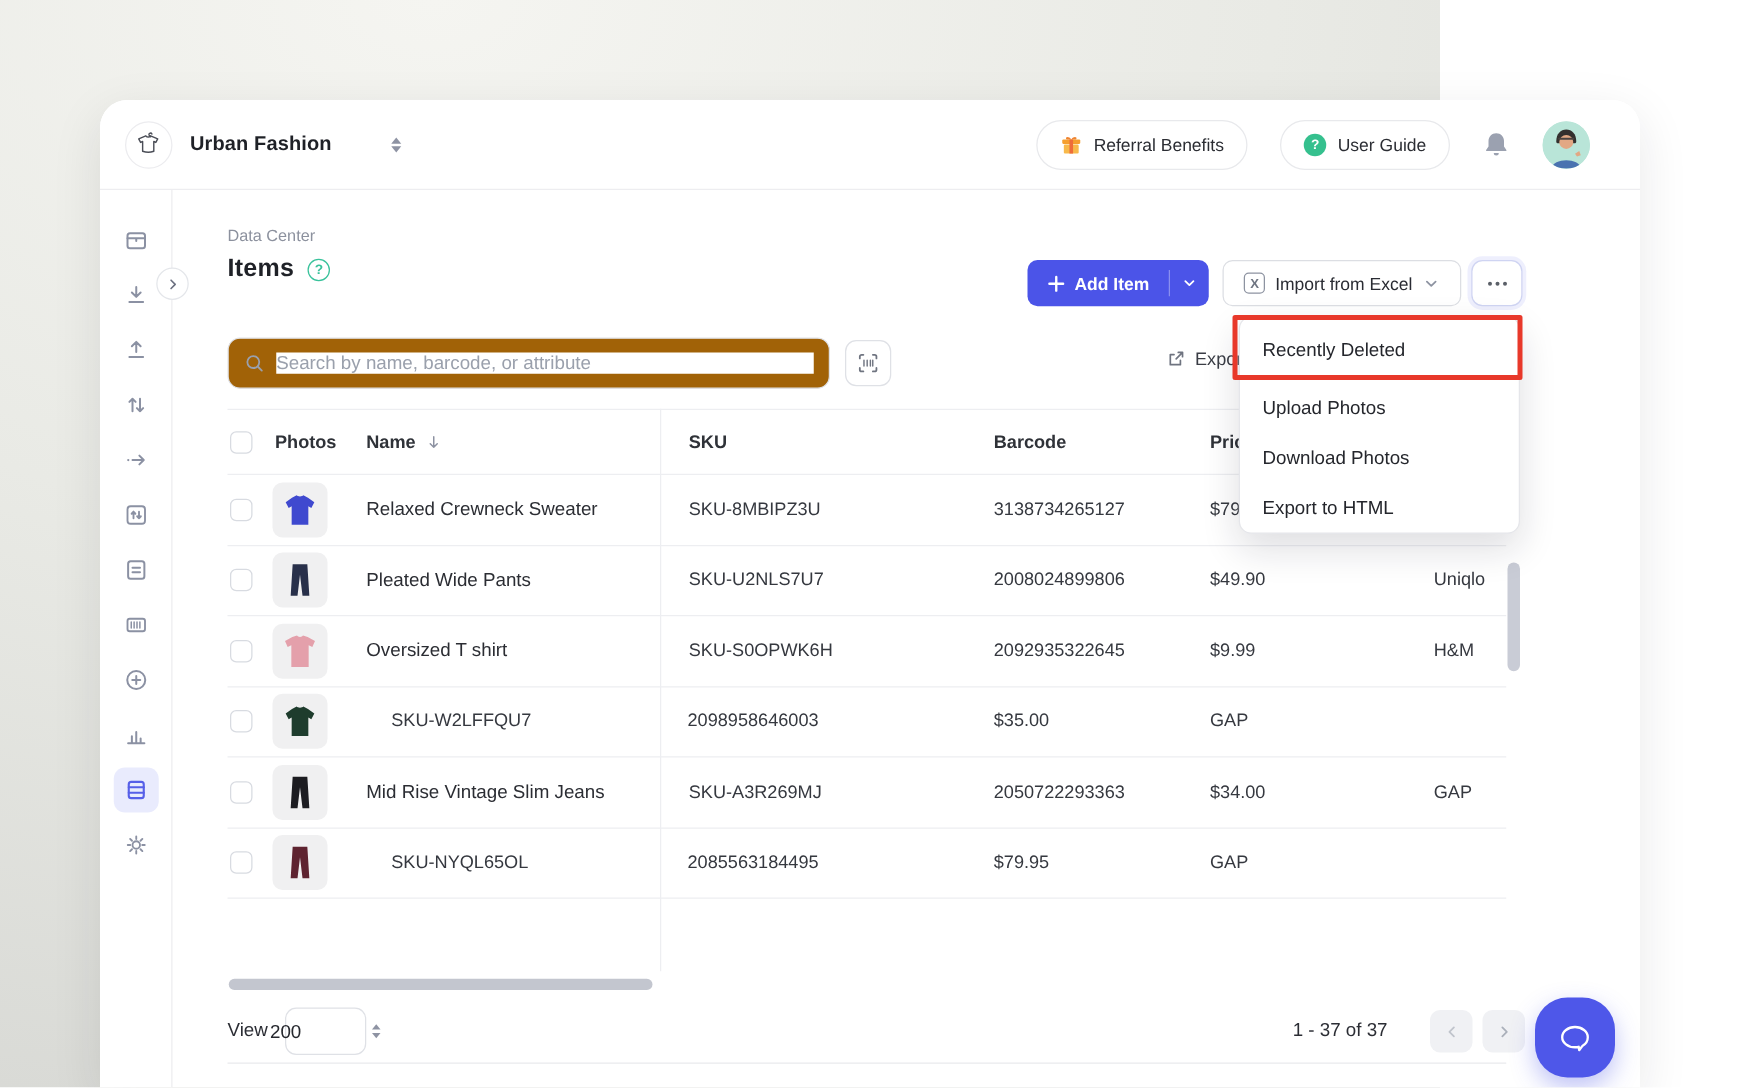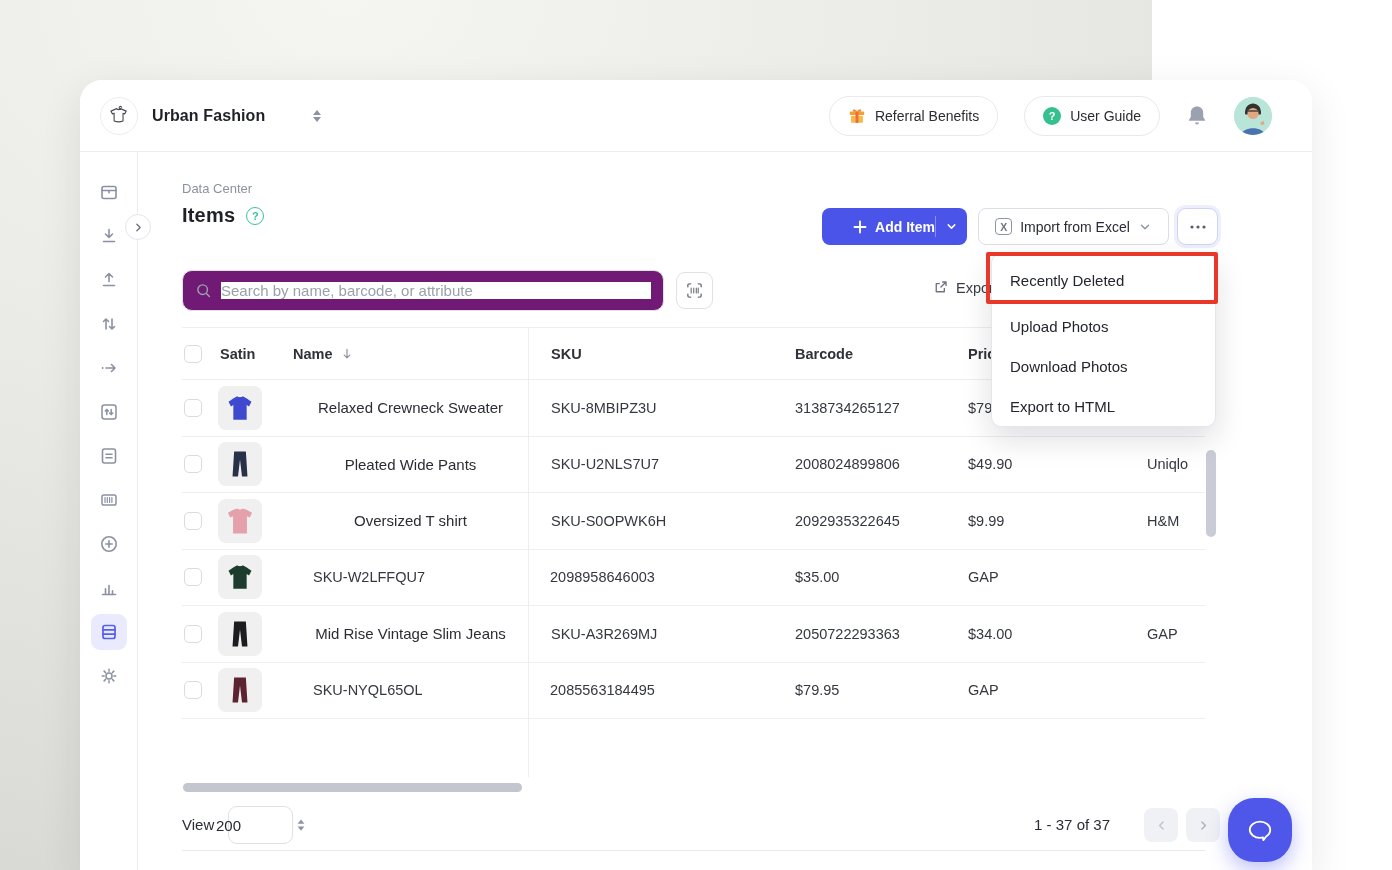--- a/index.html
+++ b/index.html
@@ -34,36 +34,36 @@
   
   .breadcrumb { position:absolute; left:102px; top:101px; font-size:13px; color:#8c919e; }
   .page-title-row { position:absolute; left:102px; top:124px; display:flex; align-items:center; gap:11px; }
   .page-title { font-size:20px; font-weight:700; color:#1f2127; letter-spacing:.2px; }
   .help-circle { width:18px; height:18px; border-radius:50%; border:1.5px solid #39c29b; color:#39c29b;
     font-size:11px; font-weight:700; display:grid; place-items:center; }
 
   
   .btn-additem { position:absolute; left:742px; top:128px; width:145px; height:37px; background:#4b54e8;
     border-radius:8px; display:flex; align-items:center; color:#fff; cursor:pointer; }
-  .btn-additem .main { flex:1; display:flex; align-items:center; justify-content:flex-end; gap:8px;
+  .btn-additem .main { flex:1; display:flex; align-items:center; justify-content:center; gap:8px;
     font-size:14px; font-weight:600; height:100%; }
   .btn-additem .split { width:1px; height:21px; background:rgba(255,255,255,.35); }
   .btn-additem .caret { width:31px; height:100%; display:grid; place-items:center; }
   .btn-import { position:absolute; left:898px; top:128px; width:191px; height:37px; background:#fff;
     border:1px solid #dcdee3; border-radius:8px; display:flex; align-items:center; justify-content:center; gap:8px;
     font-size:14px; color:#2a2c33; font-weight:500; cursor:pointer; }
   .xls { width:17px; height:17px; border:1.5px solid #8d93a1; border-radius:4px; color:#6f7582;
     font-size:10.5px; font-weight:700; display:grid; place-items:center; }
   .btn-more { position:absolute; left:1097px; top:128px; width:41px; height:37px; background:#fff;
     border:1px solid #cfd4f2; box-shadow:0 0 0 3px rgba(86,95,233,.10); border-radius:9px;
     display:grid; place-items:center; cursor:pointer; }
 
   
   .search { position:absolute; left:102px; top:190px; width:482px; height:41px; border:1px solid #dfe1e6;
-    border-radius:10px; display:flex; align-items:center; padding:0 12px; gap:9px; background:#701a75; }
+    border-radius:10px; display:flex; align-items:center; padding:0 12px; gap:9px; background:#a16207; }
   .search input { border:none; outline:none; flex:1; font-size:15px; color:#2b2d33;
     font-family:"Liberation Sans",sans-serif; }
   .search input::placeholder { color:#9aa0ac; }
   .btn-scan { position:absolute; left:596px; top:192px; width:37px; height:37px; border:1px solid #dfe1e6;
     border-radius:9px; background:#fff; display:grid; place-items:center; cursor:pointer; }
   .btn-export { position:absolute; left:852px; top:199px; display:flex; align-items:center; gap:7px;
     font-size:14.5px; color:#3a3d45; font-weight:500; cursor:pointer; }
 
   
   .dropdown { position:absolute; left:911px; top:173px; width:225px; background:#fff; border:1px solid #e5e6ea;
@@ -73,21 +73,21 @@
   .red-highlight { position:absolute; left:906px; top:172px; width:232px; height:52px; border:4px solid #e8382a;
     border-radius:2px; z-index:25; pointer-events:none; }
 
   
   .table { position:absolute; left:102px; top:247px; width:1023px; z-index:1; }
   .thead, .trow { display:grid; grid-template-columns:36px 72px 238px 245px 173px 179px 1fr; align-items:center; }
   .thead { height:53px; border-top:1px solid #edeef1; border-bottom:1px solid #edeef1;
     font-size:14.5px; font-weight:600; color:#2f3238; }
   .trow { height:56.5px; border-bottom:1px solid #edeef1; font-size:14.5px; color:#35383f; }
   .cell { display:flex; align-items:center; }
-  .c-name { padding-left:3px; font-size:15px; color:#2b2d33; line-height:19px;justify-content:center; }
+  .c-name { padding-left:3px; font-size:15px; color:#2b2d33; line-height:19px; }
   .c-sku { padding-left:23px; } .c-barcode { padding-left:22px; }
   .c-price { padding-left:22px; } .c-brand { padding-left:22px; }
   .h-photo { padding-left:2px; }
   .h-name { padding-left:3px; display:flex; align-items:center; gap:7px; }
   .checkbox { width:18px; height:18px; border:1.5px solid #d8dbe1; border-radius:5px; background:#fff;
     margin-left:2px; cursor:pointer; }
   .thumb { width:44px; height:44px; border-radius:8px; background:#f0f0f1; display:grid; place-items:center;
     overflow:hidden; cursor:pointer; }
   .col-divider { position:absolute; left:448px; top:247px; width:1px; height:450px; background:#edeef1; z-index:2; }
 
@@ -291,21 +291,21 @@
         <path d="M8.5 5.5H5v9.5h9.5V11M10.5 9.5L16.5 3.5M12.5 3.5h4v4"></path>
       </svg>
       <span>Export</span>
     </div>
 
     <div class="table">
       <div class="thead">
         <div class="cell">
             <span class="checkbox"></span>
           </div>
-        <div class="cell h-photo">Satin</div>
+        <div class="cell h-photo">Photos</div>
         <div class="cell h-name">
           <span>Name</span>
           <svg width="14" height="14" viewBox="0 0 20 20" fill="none" stroke="#8d92a2" stroke-width="1.7" stroke-linecap="round" stroke-linejoin="round">
               <path d="M10 3.5v12M6 11.5l4 4 4-4"></path>
             </svg>
         </div>
         <div class="cell c-sku">SKU</div>
         <div class="cell c-barcode">Barcode</div>
         <div class="cell c-price">Price</div>
         <div class="cell c-brand"></div>

